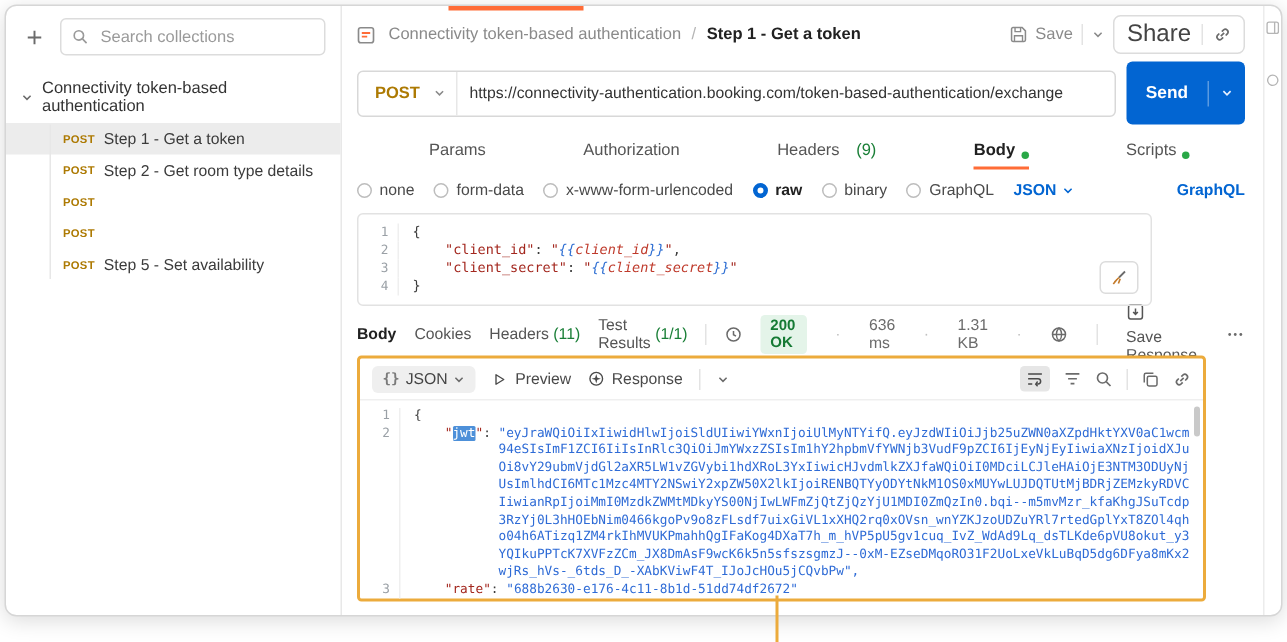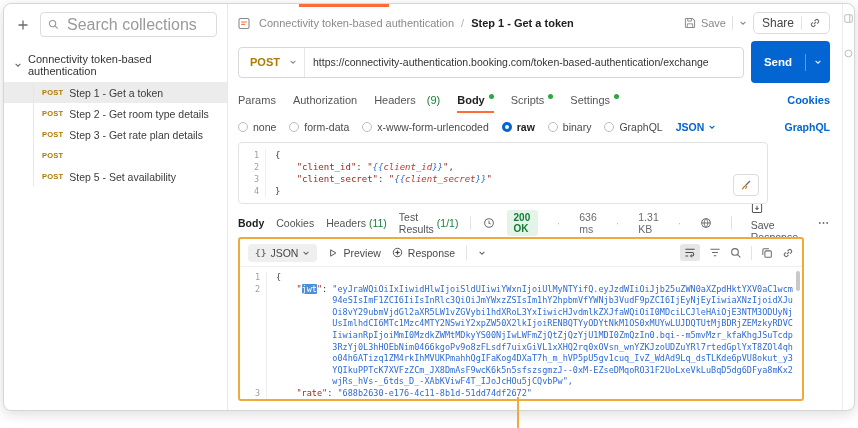--- a/index.html
+++ b/index.html
@@ -5,52 +5,52 @@
   html,body{margin:0;padding:0;background:#fff;}
   body{width:858px;height:428px;position:relative;font-family:"Liberation Sans",sans-serif;color:#212121;overflow:hidden;}
   .window{position:absolute;left:3px;top:3px;width:850px;height:406px;background:#fff;border:1px solid #d6d6d6;border-radius:8px;box-shadow:0 3px 14px rgba(0,0,0,.14);overflow:hidden;}
   .tab-accent{position:absolute;left:295px;top:0;width:90px;height:3px;background:#ff6c37;}
   .cols{display:flex;height:100%;}
   
   .sidebar{width:224px;flex:none;border-right:1px solid #e8e8e8;padding-top:8px;box-sizing:border-box;}
   .sb-top{display:flex;align-items:center;gap:8px;padding:0 10px;}
   .plus-btn{width:18px;height:18px;display:flex;align-items:center;justify-content:center;color:#6b6b6b;cursor:pointer;flex:none;}
   .searchbox{flex:1;height:23px;border:1px solid #dcdcdc;border-radius:4px;display:flex;align-items:center;gap:6px;padding:0 7px;color:#9a9a9a;background:#fff;}
-  .searchbox input{border:none;outline:none;width:100%;font-size:16px;color:#444;background:transparent;font-family:"Liberation Sans",sans-serif;}
+  .searchbox input{border:none;outline:none;width:100%;font-size:11px;color:#444;background:transparent;font-family:"Liberation Sans",sans-serif;}
   .searchbox input::placeholder{color:#9a9a9a;}
   .coll-row{display:flex;align-items:center;gap:6px;margin-top:13px;padding:3px 10px;font-size:11px;color:#333;cursor:pointer;}
   .tree-items{position:relative;margin-top:2px;}
   .guide{position:absolute;left:29px;top:1px;bottom:1px;width:1px;background:#e7e7e7;}
   .titem{display:flex;align-items:center;gap:6px;height:21px;padding-left:38px;font-size:10.5px;color:#3b3b3b;cursor:pointer;}
   .titem.sel{background:#ececec;}
   .method{font-size:7.5px;font-weight:bold;color:#ad7a03;letter-spacing:.2px;flex:none;}
   
   .main{flex:1;min-width:0;display:flex;flex-direction:column;position:relative;}
   .hdr{display:flex;align-items:center;height:26px;margin:6px 12px 0 10px;gap:7px;font-size:11px;}
   .bc-dim{color:#8a8a8a;white-space:nowrap;}
   .bc-sep{color:#b5b5b5;}
   .bc-cur{font-weight:bold;color:#212121;white-space:nowrap;}
   .hdr-right{margin-left:auto;display:flex;align-items:center;gap:6px;color:#6b6b6b;}
   .save-grp{display:flex;align-items:flex-end;gap:5px;font-size:11px;color:#8a8a8a;}
   .mini-div{width:1px;height:14px;background:#e3e3e3;}
-  .share-grp{display:flex;align-items:center;gap:7px;border:1px solid #dcdcdc;border-radius:5px;padding:3px 8px;font-size:12px;color:#444;cursor:pointer;}
+  .share-grp{display:flex;align-items:center;gap:7px;border:1px solid #dcdcdc;border-radius:5px;padding:3px 8px;font-size:16px;color:#444;cursor:pointer;}
   
   .url-row{display:flex;align-items:center;gap:7px;margin:5px 12px 0 10px;}
   .url-box{flex:1;height:29px;border:1px solid #d8d8d8;border-radius:4px;display:flex;align-items:center;min-width:0;background:#fff;}
   .m-post{font-size:11px;font-weight:bold;color:#ad7a03;padding:0 9px 0 11px;}
   .url-chev{color:#8a8a8a;padding-right:7px;}
   .url-div{width:1px;align-self:stretch;background:#e7e7e7;}
   .url-text{font-size:10.5px;color:#333;padding:0 8px;white-space:nowrap;overflow:hidden;flex:1;min-width:0;}
   .send-btn{height:42px;border-radius:4px;background:#0265d2;color:#fff;display:flex;align-items:center;flex:none;cursor:pointer;}
   .send-label{font-size:11.5px;font-weight:bold;padding:0 13px;}
   .send-div{width:1px;height:17px;background:rgba(255,255,255,.35);}
   .send-caret{padding:0 8px;color:#e8f1ff;}
   
   .tabs{display:flex;align-items:center;gap:17px;height:27px;margin:3px 12px 0 10px;font-size:11px;color:#555;}
-  .tb{position:relative;display:flex;align-items:center;gap:4px;cursor:pointer;padding:5px 0;}
+  .tb{position:relative;display:flex;align-items:flex-end;gap:4px;cursor:pointer;padding:5px 0;margin-left:48px;}
   .tb.active{color:#212121;font-weight:bold;border-bottom:2px solid #ff6c37;margin-bottom:-2px;}
   .gcount{color:#1a7f37;}
   .gdot{width:5px;height:5px;border-radius:50%;background:#29a847;margin-top:-7px;}
   .cookies{margin-left:auto;color:#0265d2;font-weight:bold;cursor:pointer;}
   
   .modes{display:flex;align-items:center;gap:13px;height:23px;margin:2px 12px 0 10px;font-size:10.5px;color:#4a4a4a;}
   .mode{display:flex;align-items:center;gap:5px;cursor:pointer;}
   .radio{width:10px;height:10px;border-radius:50%;border:1.5px solid #bdbdbd;box-sizing:border-box;background:#fff;flex:none;}
   .radio.on{border:3.2px solid #0265d2;}
   .mode.on-label{color:#212121;font-weight:bold;}
@@ -135,21 +135,20 @@
         <div class="titem sel">
           <span class="method">POST</span>
           <span>Step 1 - Get a token</span>
         </div>
         <div class="titem">
           <span class="method">POST</span>
           <span>Step 2 - Get room type details</span>
         </div>
         <div class="titem">
           <span class="method">POST</span>
-          <span>Step 3 - Get rate plan details</span>
         </div>
         <div class="titem">
           <span class="method">POST</span>
         </div>
         <div class="titem">
           <span class="method">POST</span>
           <span>Step 5 - Set availability</span>
         </div>
       </div>
     </aside>

